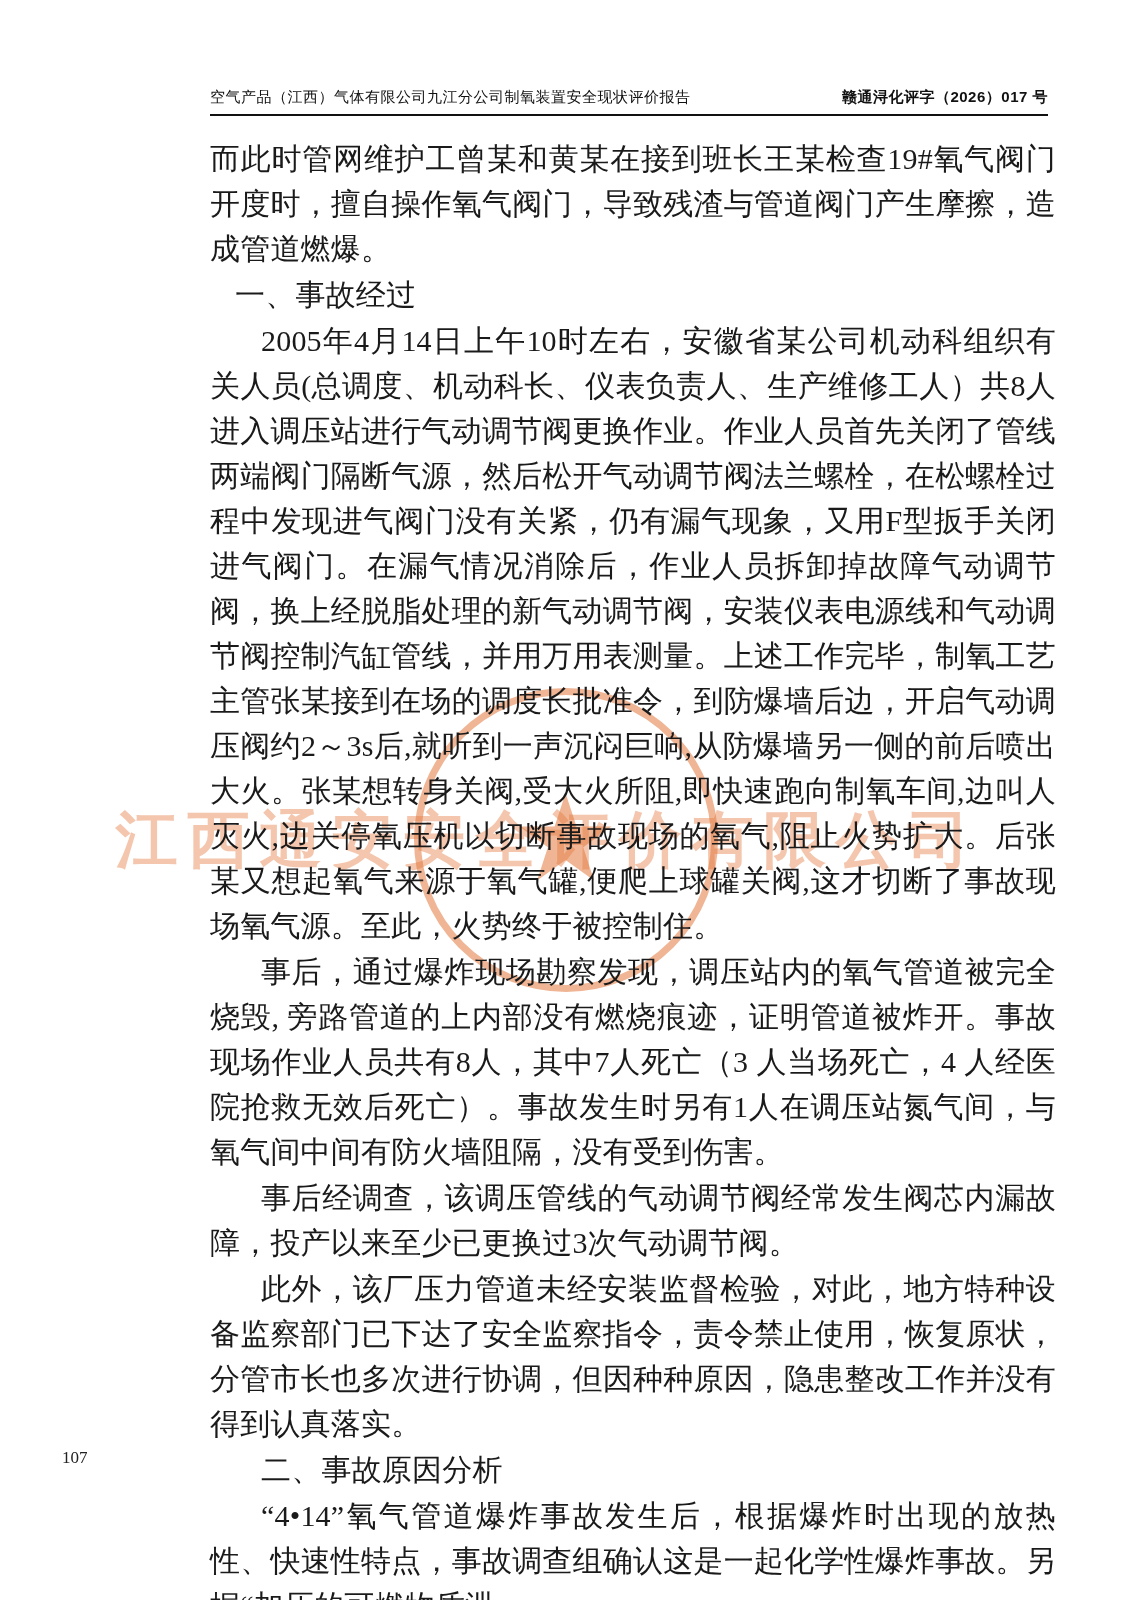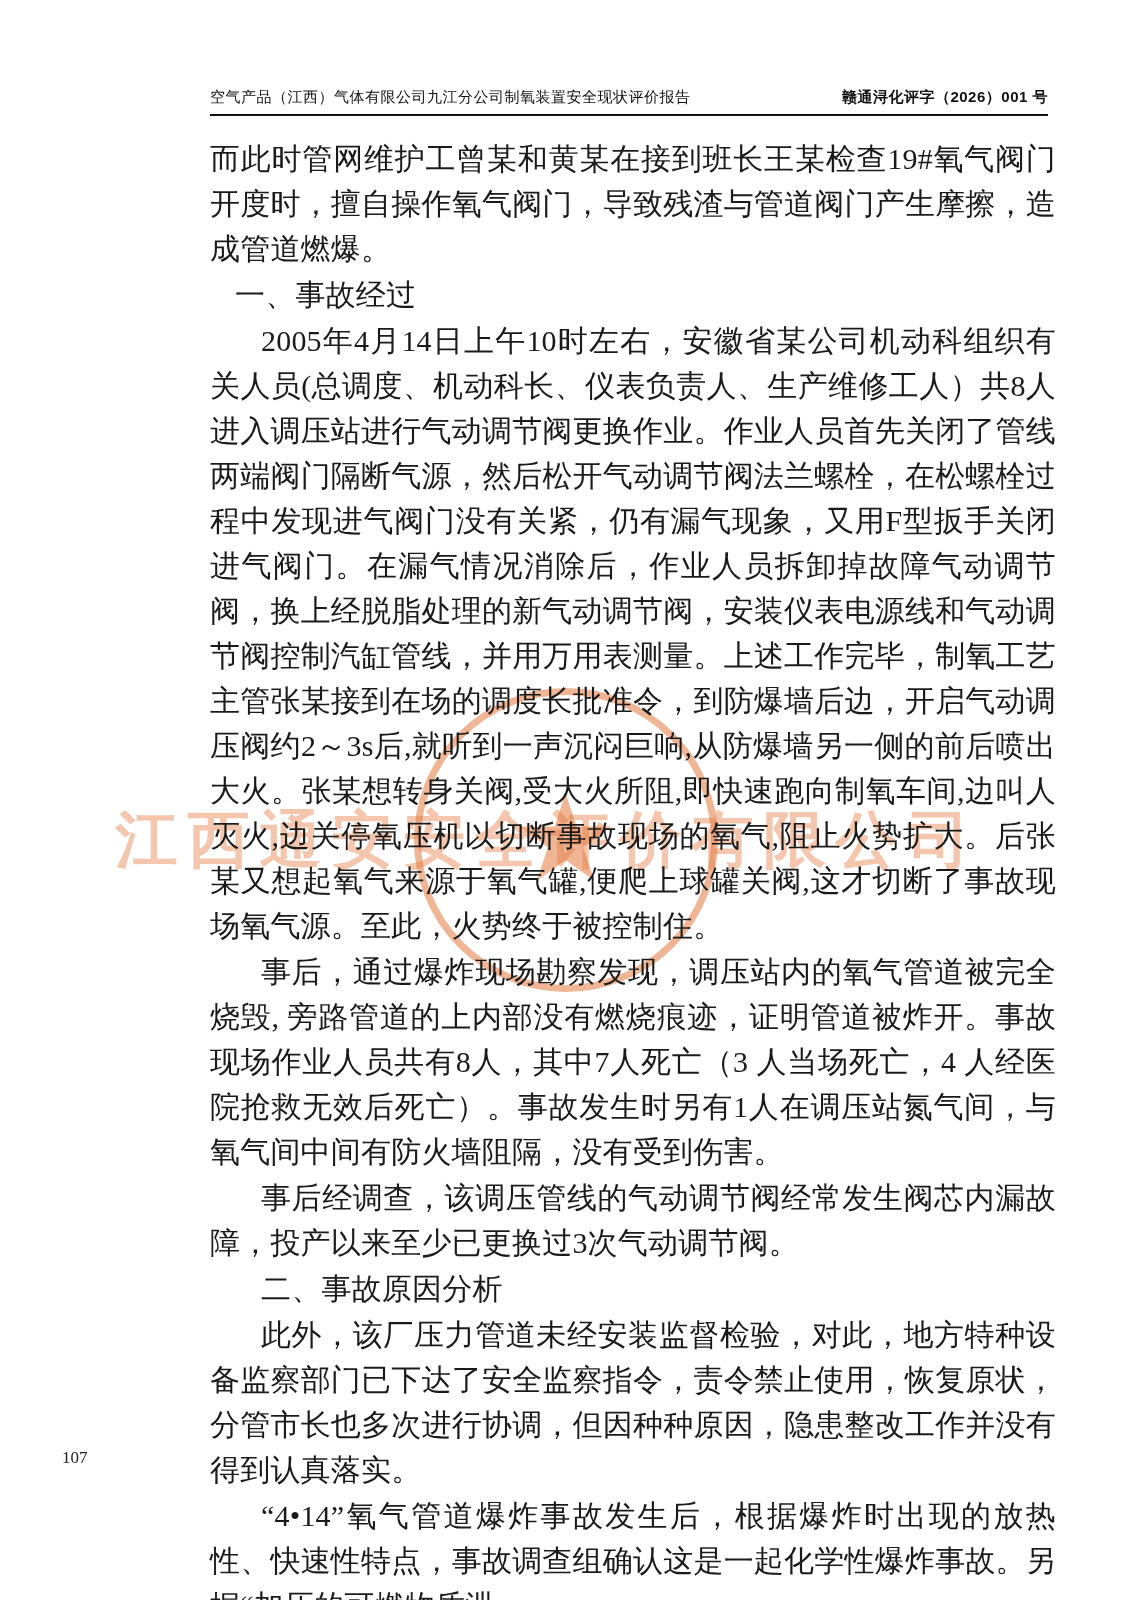--- a/index.html
+++ b/index.html
@@ -120,36 +120,36 @@
     z-index: 10;
   }
 </style>
 </head>
 <body>
 
 <div class="page">
 
   <div class="header">
     <div class="header-left">空气产品（江西）气体有限公司九江分公司制氧装置安全现状评价报告</div>
-    <div class="header-right">赣通浔化评字（2026）001 号</div>
+    <div class="header-right">赣通浔化评字（2026）017 号</div>
   </div>
   <div class="header-rule"></div>
 
   <div class="watermark">
     <div class="wm-ring"></div>
     <div class="wm-star">★</div>
     <div class="wm-text">江西通安安全评价有限公司</div>
   </div>
 
   <div class="content">
     <p class="para">而此时管网维护工曾某和黄某在接到班长王某检查19#氧气阀门开度时，擅自操作氧气阀门，导致残渣与管道阀门产生摩擦，造成管道燃爆。</p>
     <p class="para indent1">一、事故经过</p>
     <p class="para indent2">2005年4月14日上午10时左右，安徽省某公司机动科组织有关人员(总调度、机动科长、仪表负责人、生产维修工人）共8人进入调压站进行气动调节阀更换作业。作业人员首先关闭了管线两端阀门隔断气源，然后松开气动调节阀法兰螺栓，在松螺栓过程中发现进气阀门没有关紧，仍有漏气现象，又用F型扳手关闭进气阀门。在漏气情况消除后，作业人员拆卸掉故障气动调节阀，换上经脱脂处理的新气动调节阀，安装仪表电源线和气动调节阀控制汽缸管线，并用万用表测量。上述工作完毕，制氧工艺主管张某接到在场的调度长批准令，到防爆墙后边，开启气动调压阀约2～3s后,就听到一声沉闷巨响,从防爆墙另一侧的前后喷出大火。张某想转身关阀,受大火所阻,即快速跑向制氧车间,边叫人灭火,边关停氧压机以切断事故现场的氧气,阻止火势扩大。后张某又想起氧气来源于氧气罐,便爬上球罐关阀,这才切断了事故现场氧气源。至此，火势终于被控制住。</p>
     <p class="para indent2">事后，通过爆炸现场勘察发现，调压站内的氧气管道被完全烧毁, 旁路管道的上内部没有燃烧痕迹，证明管道被炸开。事故现场作业人员共有8人，其中7人死亡（3 人当场死亡，4 人经医院抢救无效后死亡）。事故发生时另有1人在调压站氮气间，与氧气间中间有防火墙阻隔，没有受到伤害。</p>
     <p class="para indent2">事后经调查，该调压管线的气动调节阀经常发生阀芯内漏故障，投产以来至少已更换过3次气动调节阀。</p>
+    <p class="para indent2">此外，该厂压力管道未经安装监督检验，对此，地方特种设备监察部门已下达了安全监察指令，责令禁止使用，恢复原状，分管市长也多次进行协调，但因种种原因，隐患整改工作并没有得到认真落实。</p>
     <p class="para indent2">二、事故原因分析</p>
-    <p class="para indent2">此外，该厂压力管道未经安装监督检验，对此，地方特种设备监察部门已下达了安全监察指令，责令禁止使用，恢复原状，分管市长也多次进行协调，但因种种原因，隐患整改工作并没有得到认真落实。</p>
     <p class="para indent2">“4•14”氧气管道爆炸事故发生后，根据爆炸时出现的放热性、快速性特点，事故调查组确认这是一起化学性爆炸事故。另据“加压的可燃物质泄</p>
   </div>
 
   <div class="footer-pageno">107</div>
 
 </div>
 
 </body></html>

